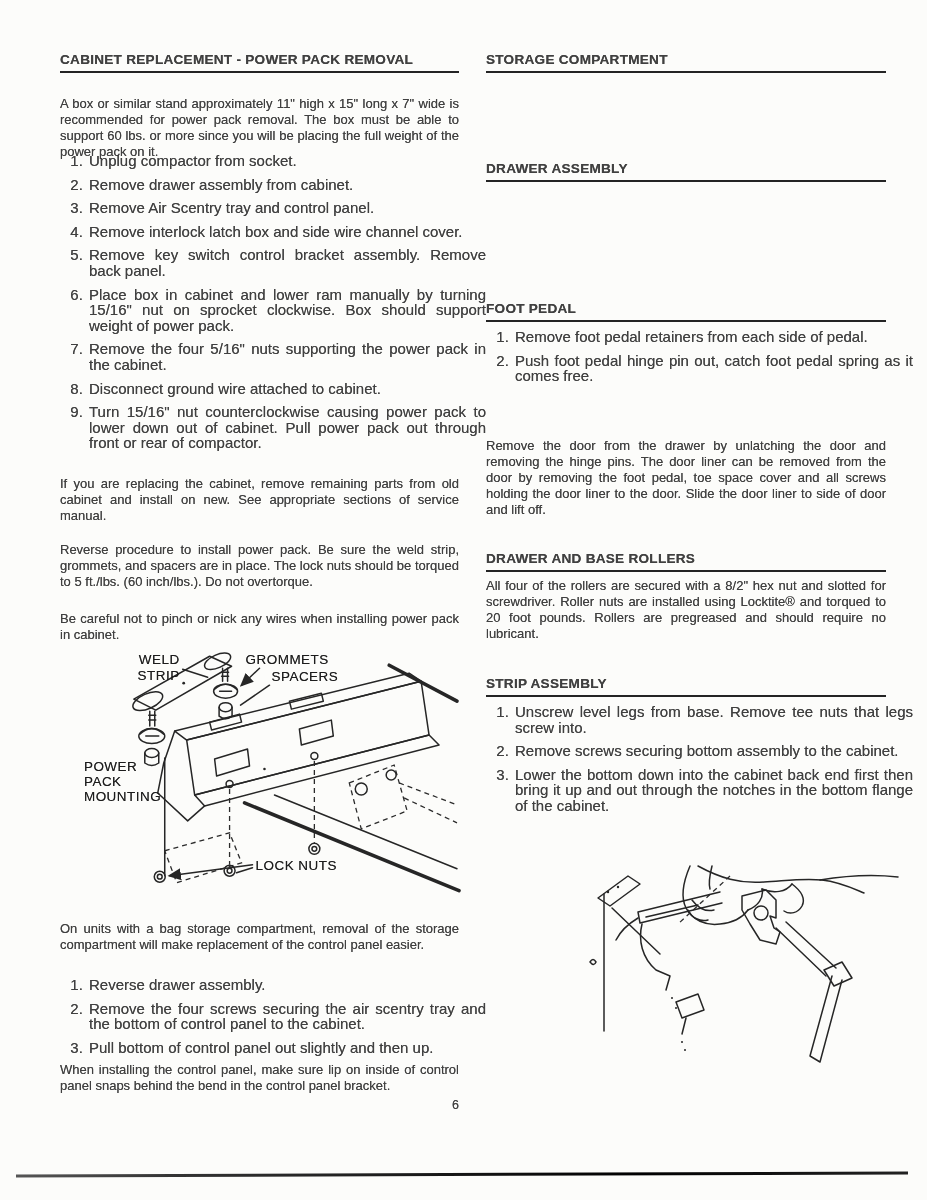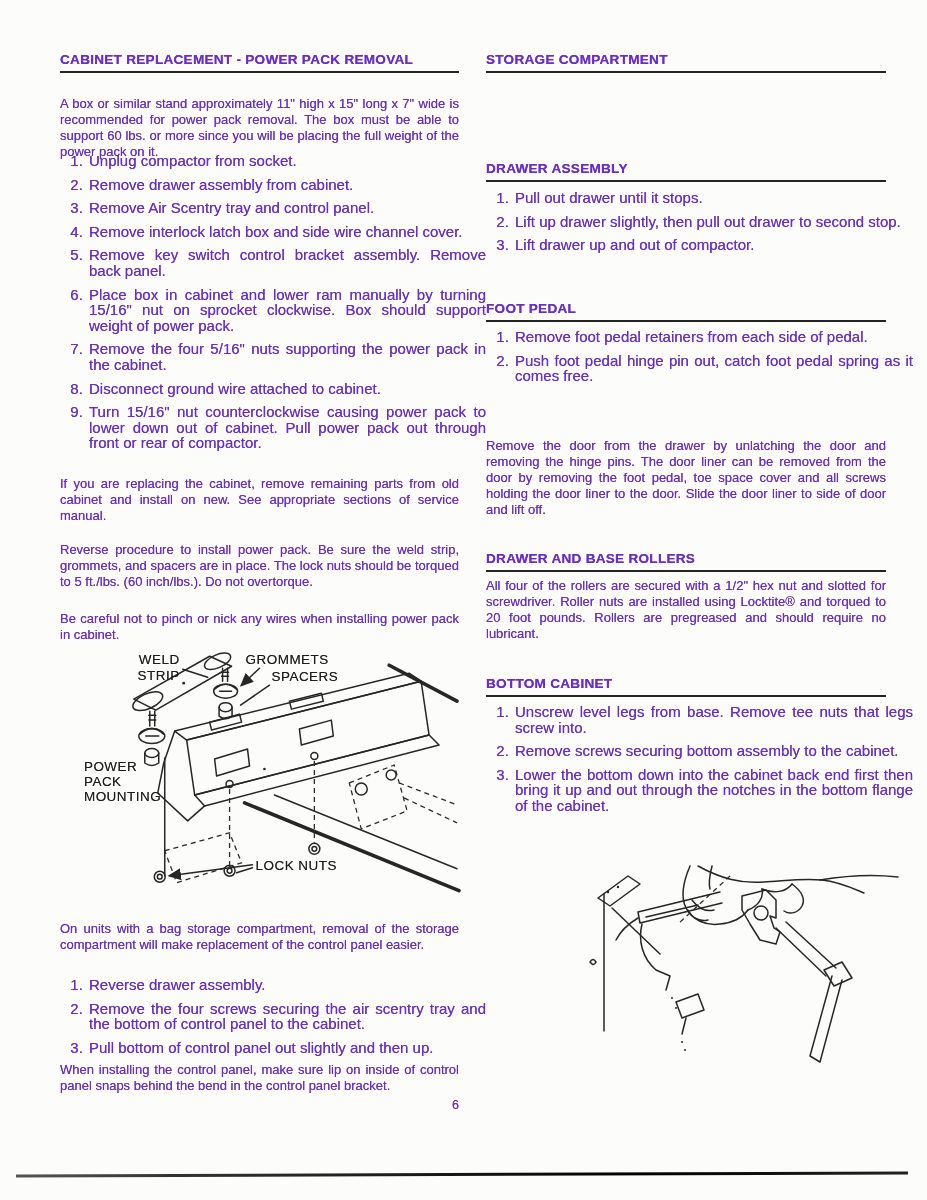--- a/index.html
+++ b/index.html
@@ -1,20 +1,20 @@
 <!DOCTYPE html>
 <html><head>
 <meta charset="utf-8">
 <style>
   html,body { margin:0; padding:0; background:#e8e8e6; }
   .page {
     position:relative; width:927px; height:1200px; margin:0 auto;
     background:#fcfcfa; overflow:hidden;
     font-family:"Liberation Sans", sans-serif;
-    color:#6d28d9;
+    color:#404040;
     text-shadow:0 0 .35px rgba(25,25,25,.65);
   }
   .col { position:absolute; top:0; height:100%; }
   .col-left  { left:60px;  width:399px; }
   .col-right { left:486px; width:400px; }
   .blk { position:absolute; left:0; width:100%; margin:0; }
   h2.head {
     font-size:13.6px; font-weight:bold; letter-spacing:.25px;
     border-bottom:2.6px solid #242424; padding-bottom:4px;
   }
@@ -149,38 +149,33 @@
     </ol>
 
     <p class="blk para" style="top:1062px">When installing the control panel, make sure lip on inside of control panel snaps behind the bend in the control panel bracket.</p>
   </div>
 
   <div class="col col-right">
 
     <h2 class="blk head" style="top:52px">STORAGE COMPARTMENT</h2>
 
     <h2 class="blk head" style="top:161px">DRAWER ASSEMBLY</h2>
-    <ol class="blk steps" style="top:190px">
-      <li>Pull out drawer until it stops.</li>
-      <li>Lift up drawer slightly, then pull out drawer to second stop.</li>
-      <li>Lift drawer up and out of compactor.</li>
-    </ol>
 
     <h2 class="blk head" style="top:301px">FOOT PEDAL</h2>
     <ol class="blk steps" style="top:329px">
       <li>Remove foot pedal retainers from each side of pedal.</li>
       <li>Push foot pedal hinge pin out, catch foot pedal spring as it comes free.</li>
     </ol>
 
     <p class="blk para" style="top:438px">Remove the door from the drawer by unlatching the door and removing the hinge pins. The door liner can be removed from the door by removing the foot pedal, toe space cover and all screws holding the door liner to the door. Slide the door liner to side of door and lift off.</p>
 
     <h2 class="blk head" style="top:551px">DRAWER AND BASE ROLLERS</h2>
-    <p class="blk para" style="top:578px">All four of the rollers are secured with a 1/2" hex nut and slotted for screwdriver. Roller nuts are installed using Locktite® and torqued to 20 foot pounds. Rollers are pregreased and should require no lubricant.</p>
-
-    <h2 class="blk head" style="top:676px">BOTTOM CABINET</h2>
+    <p class="blk para" style="top:578px">All four of the rollers are secured with a 8/2" hex nut and slotted for screwdriver. Roller nuts are installed using Locktite® and torqued to 20 foot pounds. Rollers are pregreased and should require no lubricant.</p>
+
+    <h2 class="blk head" style="top:676px">STRIP ASSEMBLY</h2>
     <ol class="blk steps" style="top:704px">
       <li>Unscrew level legs from base. Remove tee nuts that legs screw into.</li>
       <li>Remove screws securing bottom assembly to the cabinet.</li>
       <li>Lower the bottom down into the cabinet back end first then bring it up and out through the notches in the bottom flange of the cabinet.</li>
     </ol>
 
     <svg class="blk" style="top:866px; left:59px" width="330" height="235" viewBox="0 0 330 235">
 
       <g>
         <path class="ink" d="M24,28 L24,165"></path>

